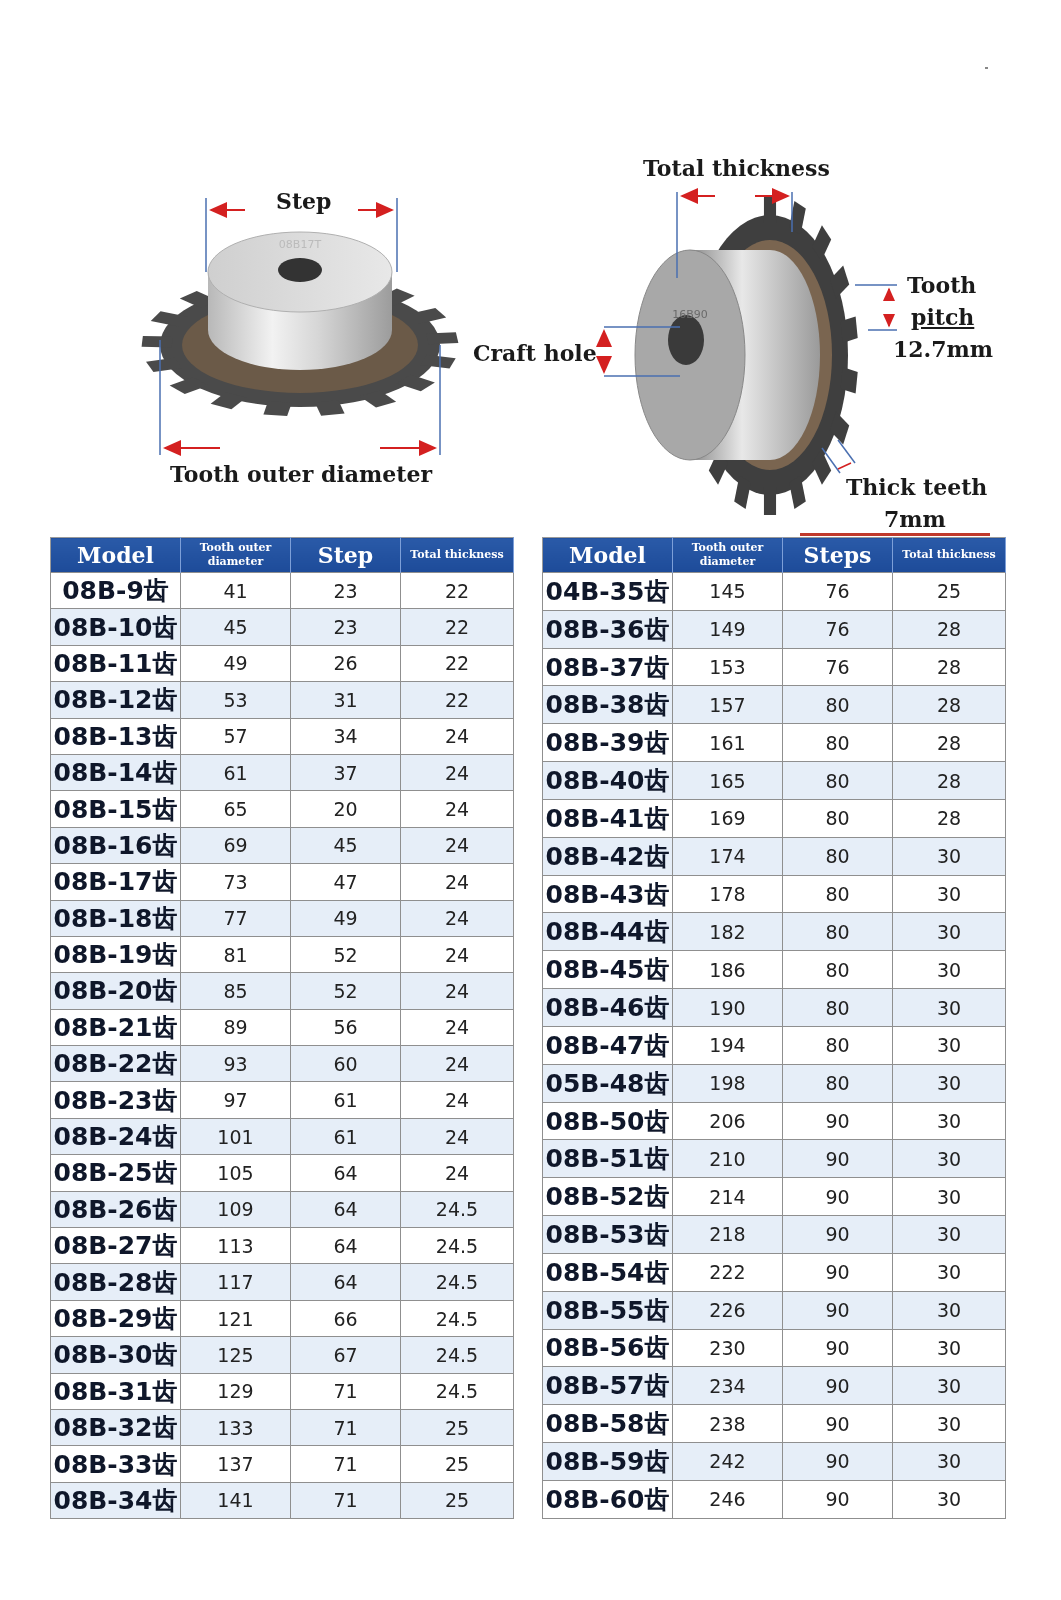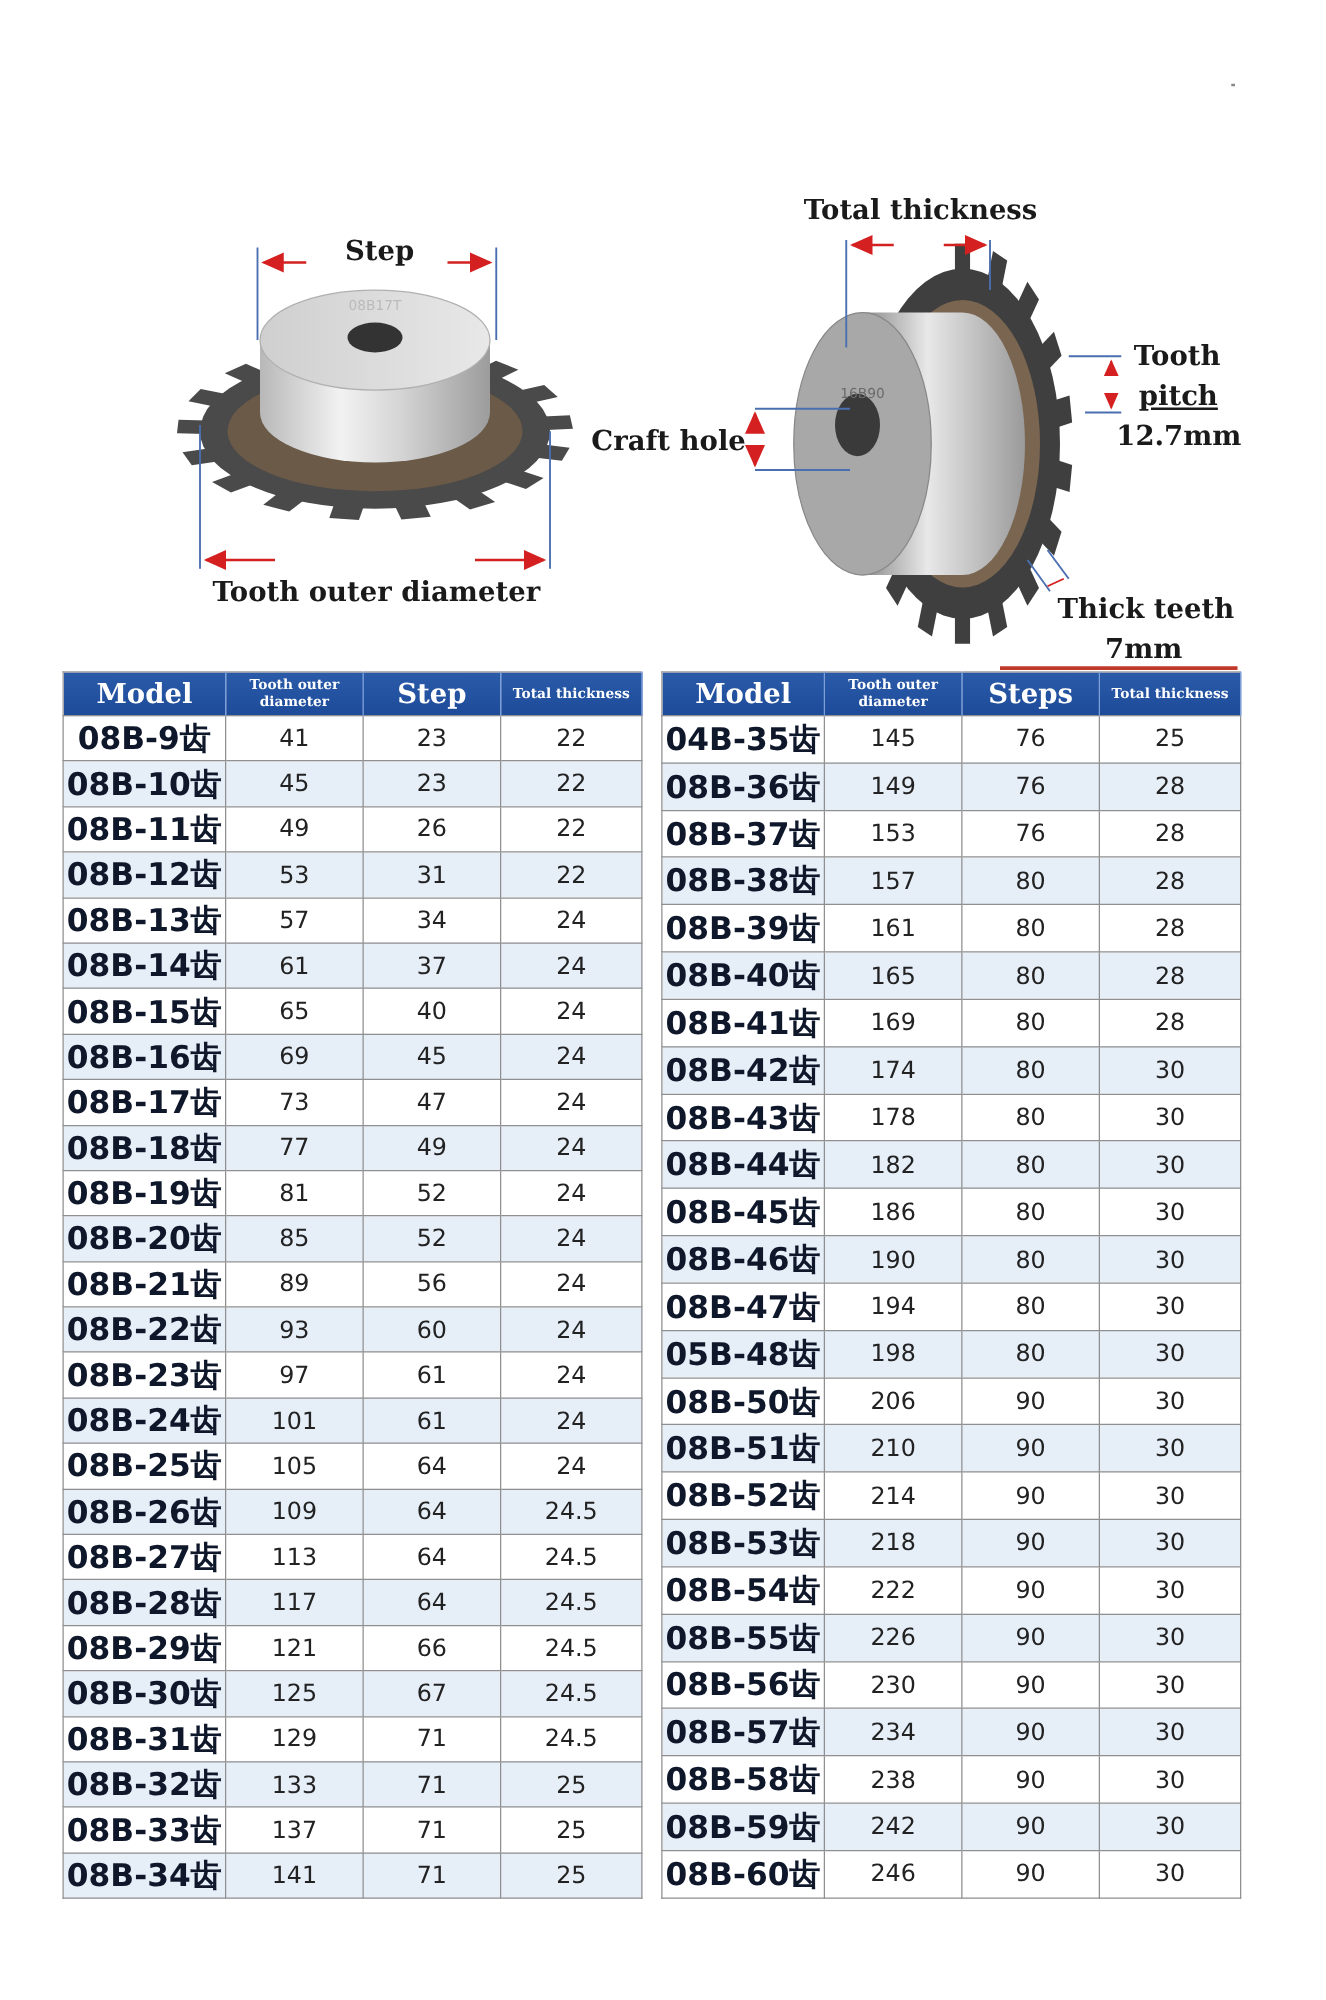--- a/index.html
+++ b/index.html
@@ -1,19 +1,19 @@
 <!DOCTYPE html>
 <html><head>
 <meta charset="utf-8">
 <style>
   html,body{margin:0;padding:0;background:#fff;}
   body{width:1061px;height:1600px;position:relative;overflow:hidden;font-family:"Liberation Sans",sans-serif;}
   .label{position:absolute;font-family:"DejaVu Serif","Liberation Serif",serif;font-weight:bold;color:#1a1a1a;font-size:22px;white-space:nowrap;}
   .illus{position:absolute;left:0;top:0;width:1061px;height:535px;}
-  .tables{position:absolute;left:50px;top:537px;width:859px;height:982px;display:flex;gap:15px;}
+  .tables{position:absolute;left:50px;top:537px;width:859px;height:982px;display:flex;gap:28px;}
   table.spec{border-collapse:collapse;width:463px;table-layout:fixed;border:1px solid #9a9a9a;}
   table.spec th{background:linear-gradient(#2a5aa8,#1d4b99);color:#fff;font-family:"DejaVu Serif","Liberation Serif",serif;font-weight:bold;height:34px;padding:0;border-right:1px solid #7d9fd8;line-height:1;}
   table.spec th.big{font-size:22px;}
   table.spec th.small{font-size:11px;font-weight:bold;line-height:14px;}
   table.spec td{height:35.4px;padding:0;text-align:center;border:1px solid #8f8f8f;font-size:19px;color:#222;font-family:"DejaVu Sans","Liberation Sans",sans-serif;}
   table.spec td.model{color:#0f172a;font-weight:bold;font-size:25px;}
   table.spec tr:nth-child(even) td{background:#e6eef8;}
   table.spec tr:nth-child(odd) td{background:#fff;}
   col.c1{width:130px;} col.c2{width:110px;} col.c3{width:110px;} col.c4{width:113px;}
 </style>
@@ -192,21 +192,21 @@
         </tr>
         <tr>
           <td class="model">08B-14齿</td>
           <td>61</td>
           <td>37</td>
           <td>24</td>
         </tr>
         <tr>
           <td class="model">08B-15齿</td>
           <td>65</td>
-          <td>40</td>
+          <td>20</td>
           <td>24</td>
         </tr>
         <tr>
           <td class="model">08B-16齿</td>
           <td>69</td>
           <td>45</td>
           <td>24</td>
         </tr>
         <tr>
           <td class="model">08B-17齿</td>

